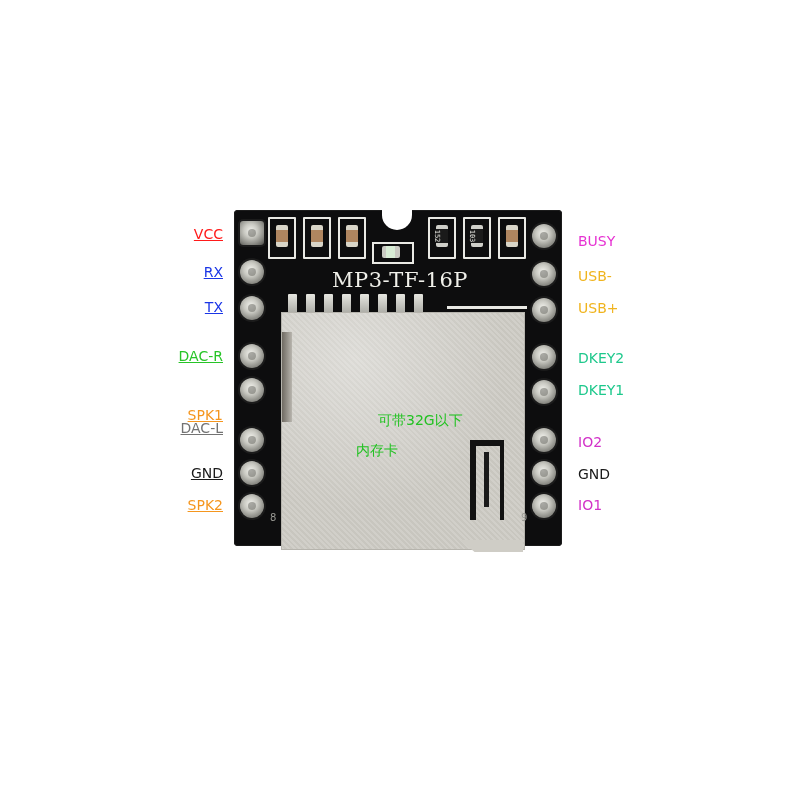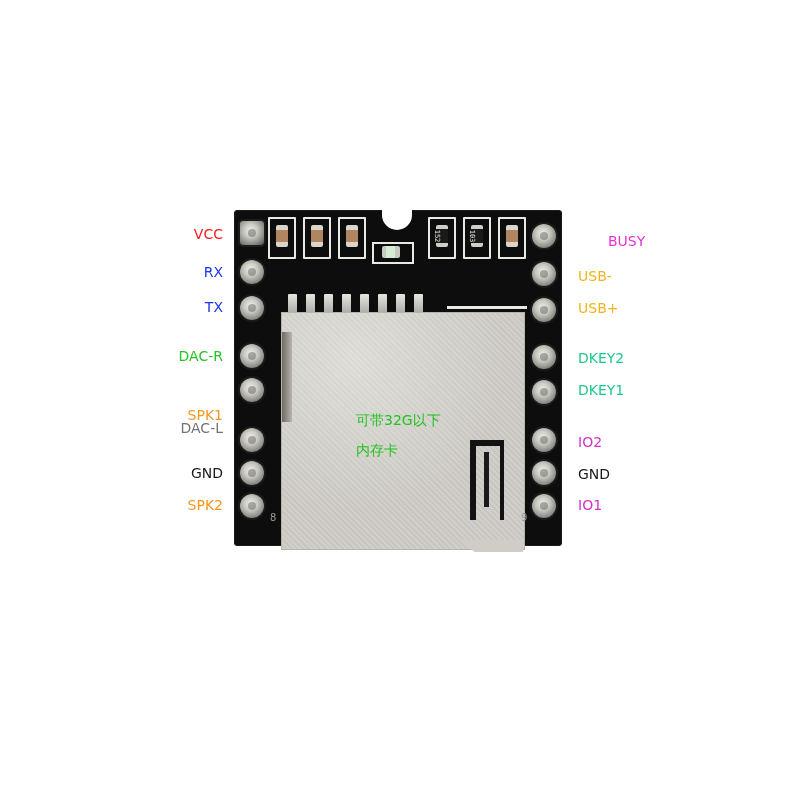--- a/index.html
+++ b/index.html
@@ -96,21 +96,21 @@
   .slot-text {
     position: absolute; left: 356px; font-size: 14px; color: #22c222; white-space: nowrap;
     font-family: "DejaVu Sans", sans-serif;
   }
 
   
   .pin-label {
     position: absolute; font-size: 14px; white-space: nowrap; line-height: 16px;
     font-family: "DejaVu Sans", sans-serif;
   }
-  .pin-label.left { right: 578px; text-align: right; }
+  .pin-label.left { right: 578px; text-align: right; text-decoration: underline; }
   .pin-label.right { left: 578px; text-align: left; }
 
   .silk-num { position: absolute; font-size: 10px; color: #9a9a94; font-family: "DejaVu Sans", sans-serif; }
 </style>
 </head>
 <body>
 
 <div class="stage">
 
   <div class="board"></div>
@@ -146,55 +146,56 @@
 
   <div class="pad-box" style="left:428px;top:217px;"></div>
   <div class="smd dark" style="left:436px;top:225px;"></div>
   <div class="smd-code" style="left:431px;top:232px;">152</div>
   <div class="pad-box" style="left:463px;top:217px;"></div>
   <div class="smd dark" style="left:471px;top:225px;"></div>
   <div class="smd-code" style="left:466px;top:232px;">103</div>
   <div class="pad-box" style="left:498px;top:217px;"></div>
   <div class="smd" style="left:506px;top:225px;"></div>
 
+  <div class="board-label">MP3-TF-16P</div>
 
   <div class="contacts">
     <div class="contact"></div>
     <div class="contact"></div>
     <div class="contact"></div>
     <div class="contact"></div>
     <div class="contact"></div>
     <div class="contact"></div>
     <div class="contact"></div>
     <div class="contact"></div>
   </div>
   <div class="silk-line"></div>
 
   <div class="sd-slot"></div>
   <div class="sd-slot-bottom"></div>
   <div class="sd-tab-left"></div>
   <div class="sd-latch"></div>
   <div class="sd-latch-inner"></div>
 
-  <div class="slot-text" style="top:412px;">可带32G以下</div>
+  <div class="slot-text" style="top:412px;margin-left:22px;">可带32G以下</div>
   <div class="slot-text" style="top:442px;">内存卡</div>
 
   <div class="silk-num" style="left:270px;top:512px;">8</div>
   <div class="silk-num" style="left:521px;top:512px;">9</div>
 
   <div class="pin-label left" style="top: 226px; color: rgb(255, 26, 26);">VCC</div>
   <div class="pin-label left" style="top: 264px; color: rgb(26, 53, 230);">RX</div>
   <div class="pin-label left" style="top: 299px; color: rgb(26, 53, 230);">TX</div>
   <div class="pin-label left" style="top: 348px; color: rgb(39, 196, 39);">DAC-R</div>
   <div class="pin-label left" style="top: 382px; color: #737373; margin-top: 38px;">DAC-L</div>
   <div class="pin-label left" style="top: 407px; color: rgb(245, 150, 30);">SPK1</div>
   <div class="pin-label left" style="top: 465px; color: rgb(26, 26, 26);">GND</div>
   <div class="pin-label left" style="top: 497px; color: rgb(245, 150, 30);">SPK2</div>
 
-  <div class="pin-label right" style="top: 233px; color: rgb(230, 50, 210); margin-left: 30px;">BUSY</div>
+  <div class="pin-label right" style="top: 233px; color: rgb(230, 50, 210);">BUSY</div>
   <div class="pin-label right" style="top: 268px; color: rgb(240, 180, 30);">USB-</div>
   <div class="pin-label right" style="top: 300px; color: rgb(240, 180, 30);">USB+</div>
   <div class="pin-label right" style="top: 350px; color: rgb(30, 200, 140);">DKEY2</div>
   <div class="pin-label right" style="top: 382px; color: rgb(30, 200, 140); text-align: center;">DKEY1</div>
   <div class="pin-label right" style="top: 434px; color: rgb(210, 50, 200);">IO2</div>
   <div class="pin-label right" style="top: 466px; color: rgb(26, 26, 26);">GND</div>
   <div class="pin-label right" style="top: 497px; color: rgb(210, 50, 200);">IO1</div>
 </div>
 
 </body></html>

